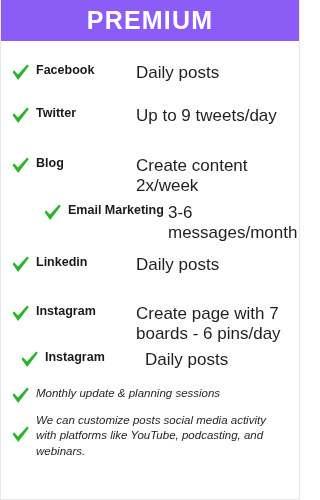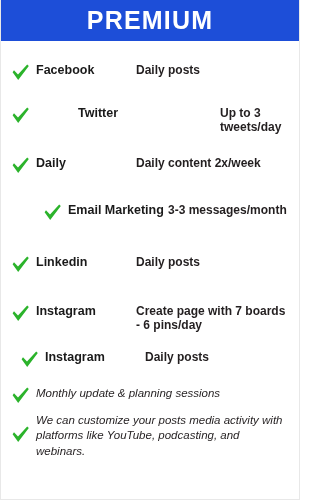--- a/index.html
+++ b/index.html
@@ -21,21 +21,21 @@
     height: 500px;
     background: #ffffff;
     border: 1px solid #e8e8e8;
     border-top: none;
     overflow: hidden;
   }
 
   
   .header {
     height: 41px;
-    background: #1d4ed8;
+    background: #8b5cf6;
     display: flex;
     align-items: center;
     justify-content: center;
   }
   .header-title {
     color: #ffffff;
     font-size: 25px;
     font-weight: bold;
     letter-spacing: 1.2px;
     line-height: 1;
@@ -69,29 +69,29 @@
     font-size: 12.5px;
     font-weight: bold;
     color: #1a1a1a;
     line-height: 1.12;
     padding-right: 4px;
     box-sizing: border-box;
   }
 
   .desc {
     flex: 1 1 auto;
-    font-size: 12px;
-    font-weight: bold;
+    font-size: 17px;
+    font-weight: normal;
     color: #231f20;
     line-height: 1.2;
   }
 
   
   .row-facebook   { height: 49px; padding-top: 22px; }
-  .row-twitter    { height: 50px; padding-top: 16px; gap: 42px; }
+  .row-twitter    { height: 50px; padding-top: 16px; }
   .row-blog       { height: 48px; padding-top: 16px; }
   .row-email      { height: 48px; padding-top: 15px; margin-left: 32px; }
   .row-linkedin   { height: 52px; padding-top: 19px; justify-content: space-between; }
   .row-pinterest  { height: 50px; padding-top: 16px; }
   .row-instagram  { height: 38px; padding-top: 12px; padding-left: 19px; }
 
   
   .note-row {
     display: flex;
     align-items: flex-start;
@@ -132,41 +132,41 @@
       <span class="desc">Daily posts</span>
     </div>
 
     <div class="row row-twitter">
       <span class="check">
         <svg width="19" height="17" viewBox="0 0 19 17" aria-hidden="true">
           <path d="M1.6 8.2 L3.0 6.2 L7.0 10.4 L16.2 0.6 L17.8 2.0 L7.2 16.0 Z" fill="#2bb32b"></path>
         </svg>
       </span>
       <span class="label">Twitter</span>
-      <span class="desc">Up to 3 tweets/day</span>
+      <span class="desc">Up to 9 tweets/day</span>
     </div>
 
     <div class="row row-blog">
       <span class="check">
         <svg width="19" height="17" viewBox="0 0 19 17" aria-hidden="true">
           <path d="M1.6 8.2 L3.0 6.2 L7.0 10.4 L16.2 0.6 L17.8 2.0 L7.2 16.0 Z" fill="#2bb32b"></path>
         </svg>
       </span>
-      <span class="label">Daily</span>
-      <span class="desc">Daily content 2x/week</span>
+      <span class="label">Blog</span>
+      <span class="desc">Create content 2x/week</span>
     </div>
 
     <div class="row row-email">
       <span class="check">
         <svg width="19" height="17" viewBox="0 0 19 17" aria-hidden="true">
           <path d="M1.6 8.2 L3.0 6.2 L7.0 10.4 L16.2 0.6 L17.8 2.0 L7.2 16.0 Z" fill="#2bb32b"></path>
         </svg>
       </span>
       <span class="label">Email Marketing</span>
-      <span class="desc">3-3 messages/month</span>
+      <span class="desc">3-6 messages/month</span>
     </div>
 
     <div class="row row-linkedin">
       <span class="check">
         <svg width="19" height="17" viewBox="0 0 19 17" aria-hidden="true">
           <path d="M1.6 8.2 L3.0 6.2 L7.0 10.4 L16.2 0.6 L17.8 2.0 L7.2 16.0 Z" fill="#2bb32b"></path>
         </svg>
       </span>
       <span class="label">Linkedin</span>
       <span class="desc">Daily posts</span>
@@ -204,18 +204,18 @@
       </span>
       <span class="note-text">Monthly update &amp; planning sessions</span>
     </div>
 
     <div class="note-row row-note2">
       <span class="check">
         <svg width="19" height="17" viewBox="0 0 19 17" aria-hidden="true">
           <path d="M1.6 8.2 L3.0 6.2 L7.0 10.4 L16.2 0.6 L17.8 2.0 L7.2 16.0 Z" fill="#2bb32b"></path>
         </svg>
       </span>
-      <span class="note-text">We can customize your posts media activity with platforms like YouTube, podcasting, and webinars.</span>
+      <span class="note-text">We can customize posts social media activity with platforms like YouTube, podcasting, and webinars.</span>
     </div>
 
   </div>
 
 </div>
 
 </body></html>

